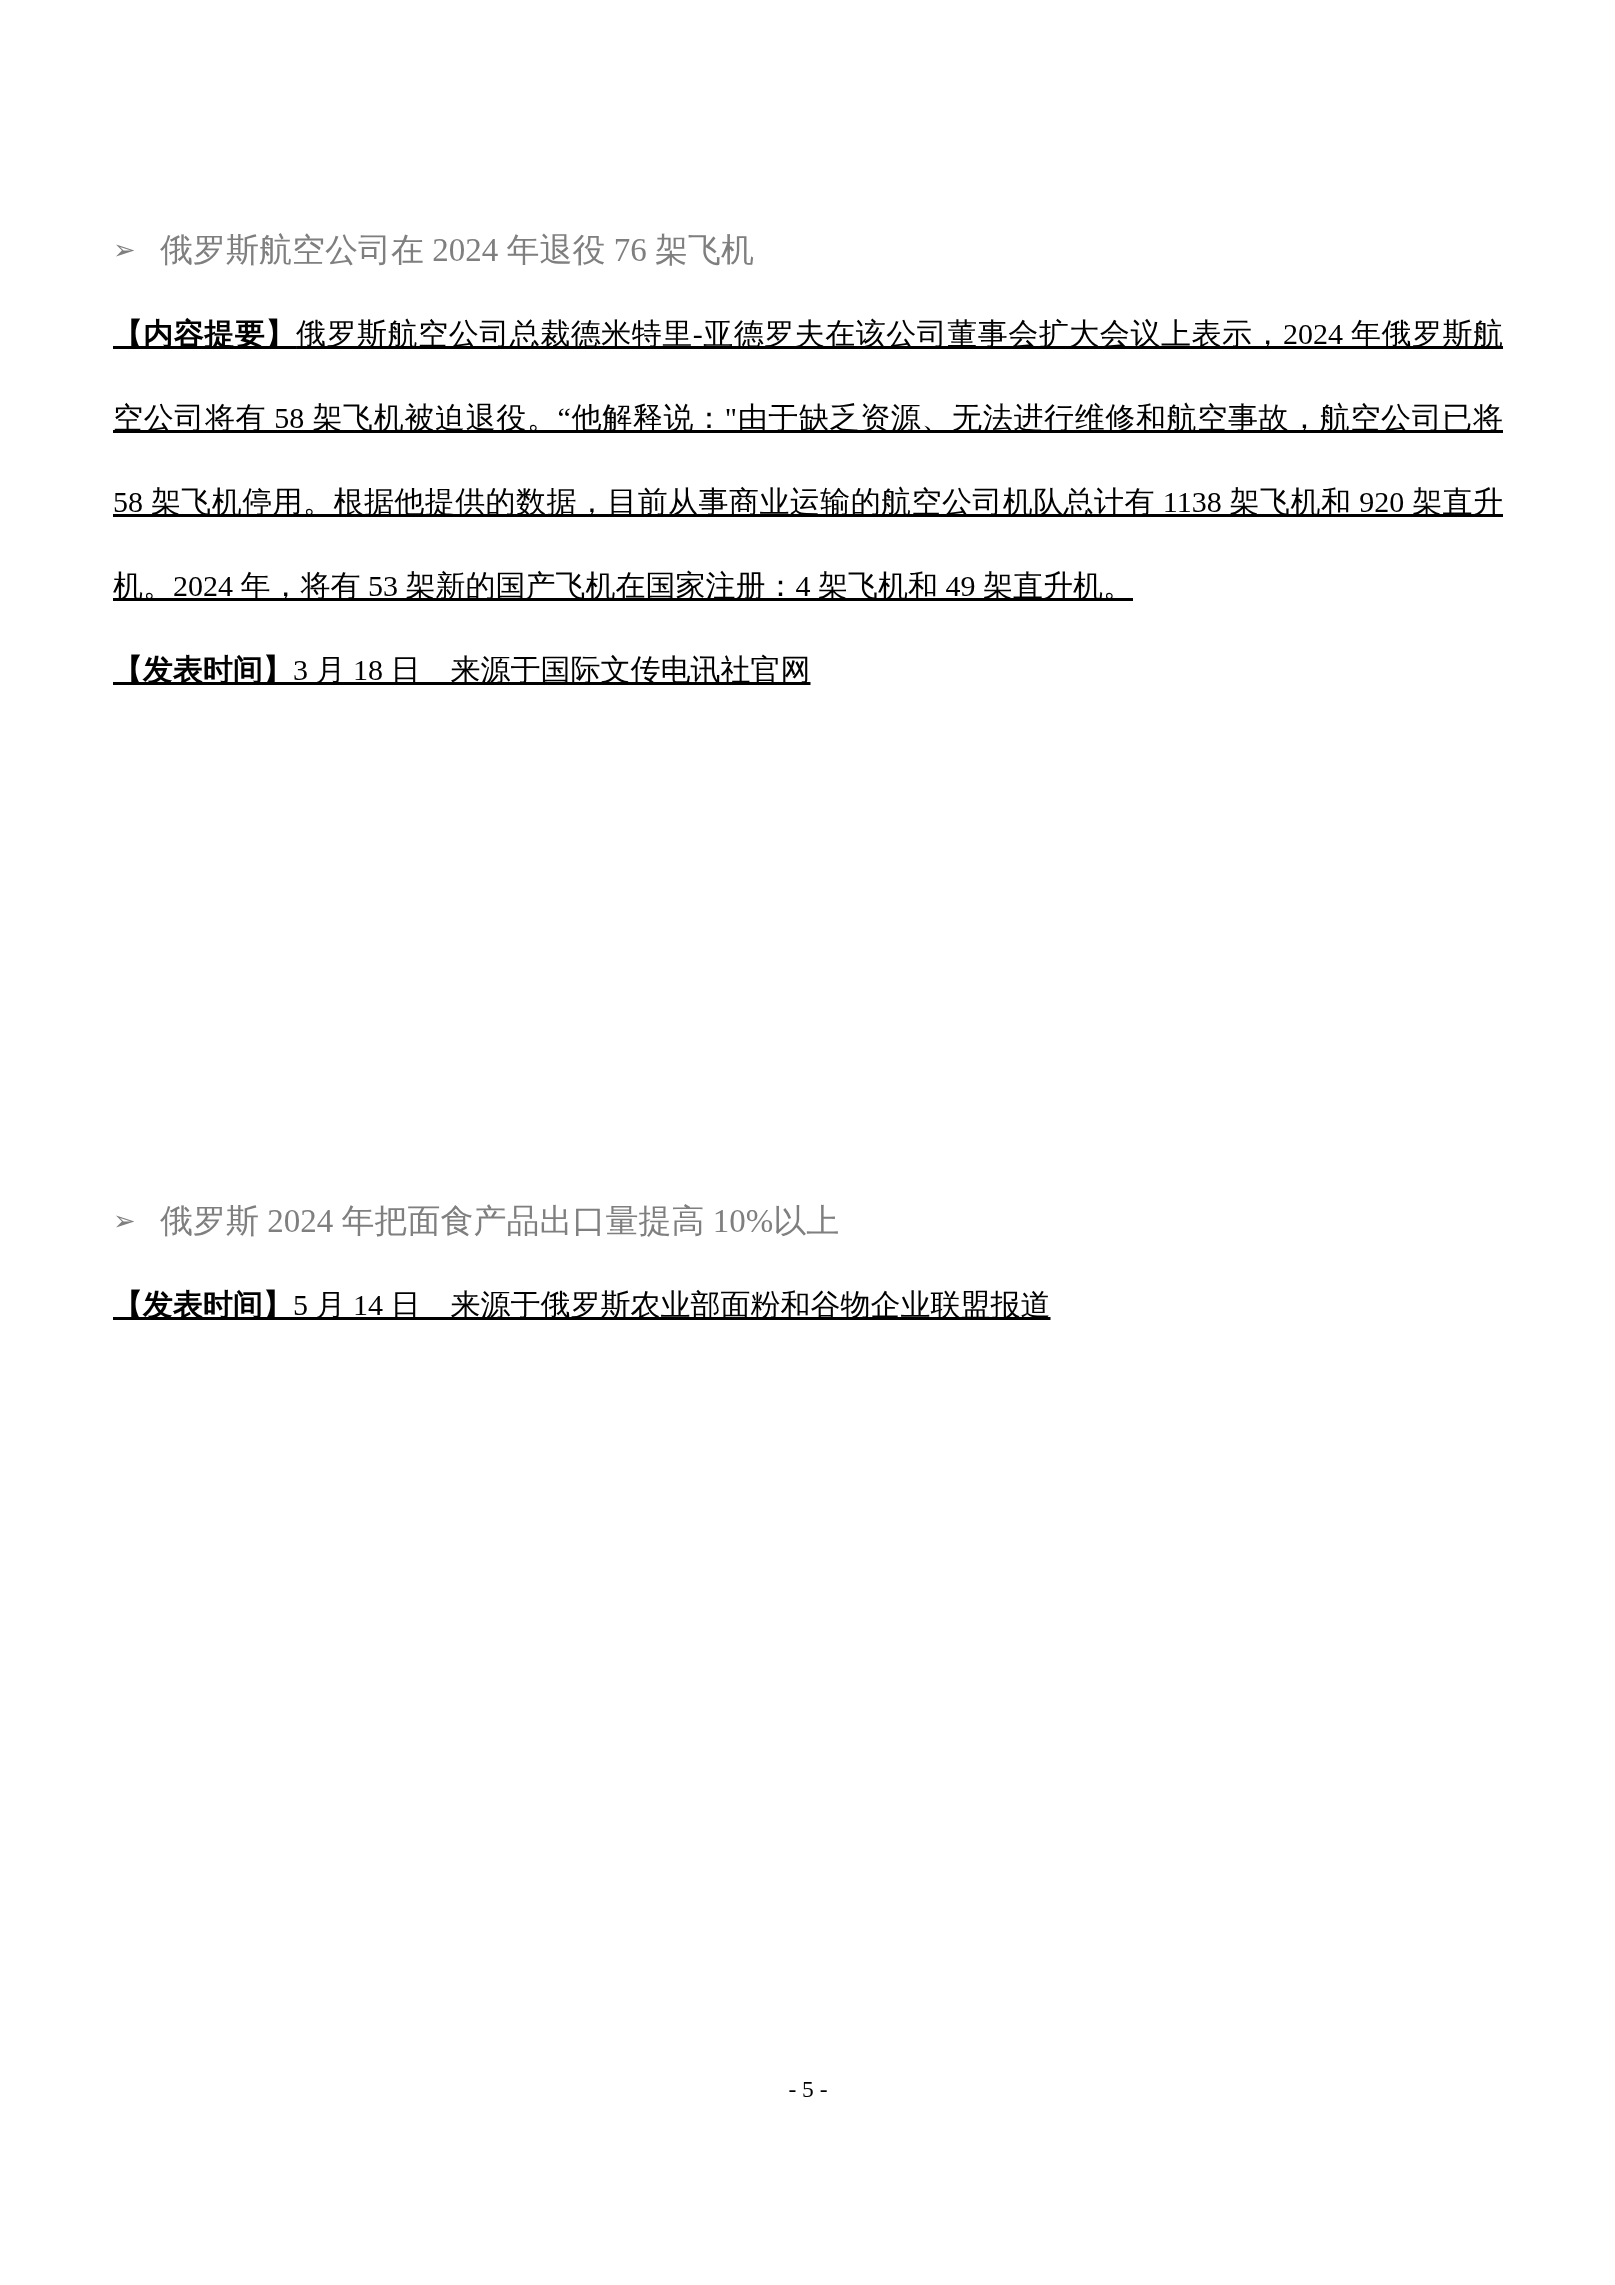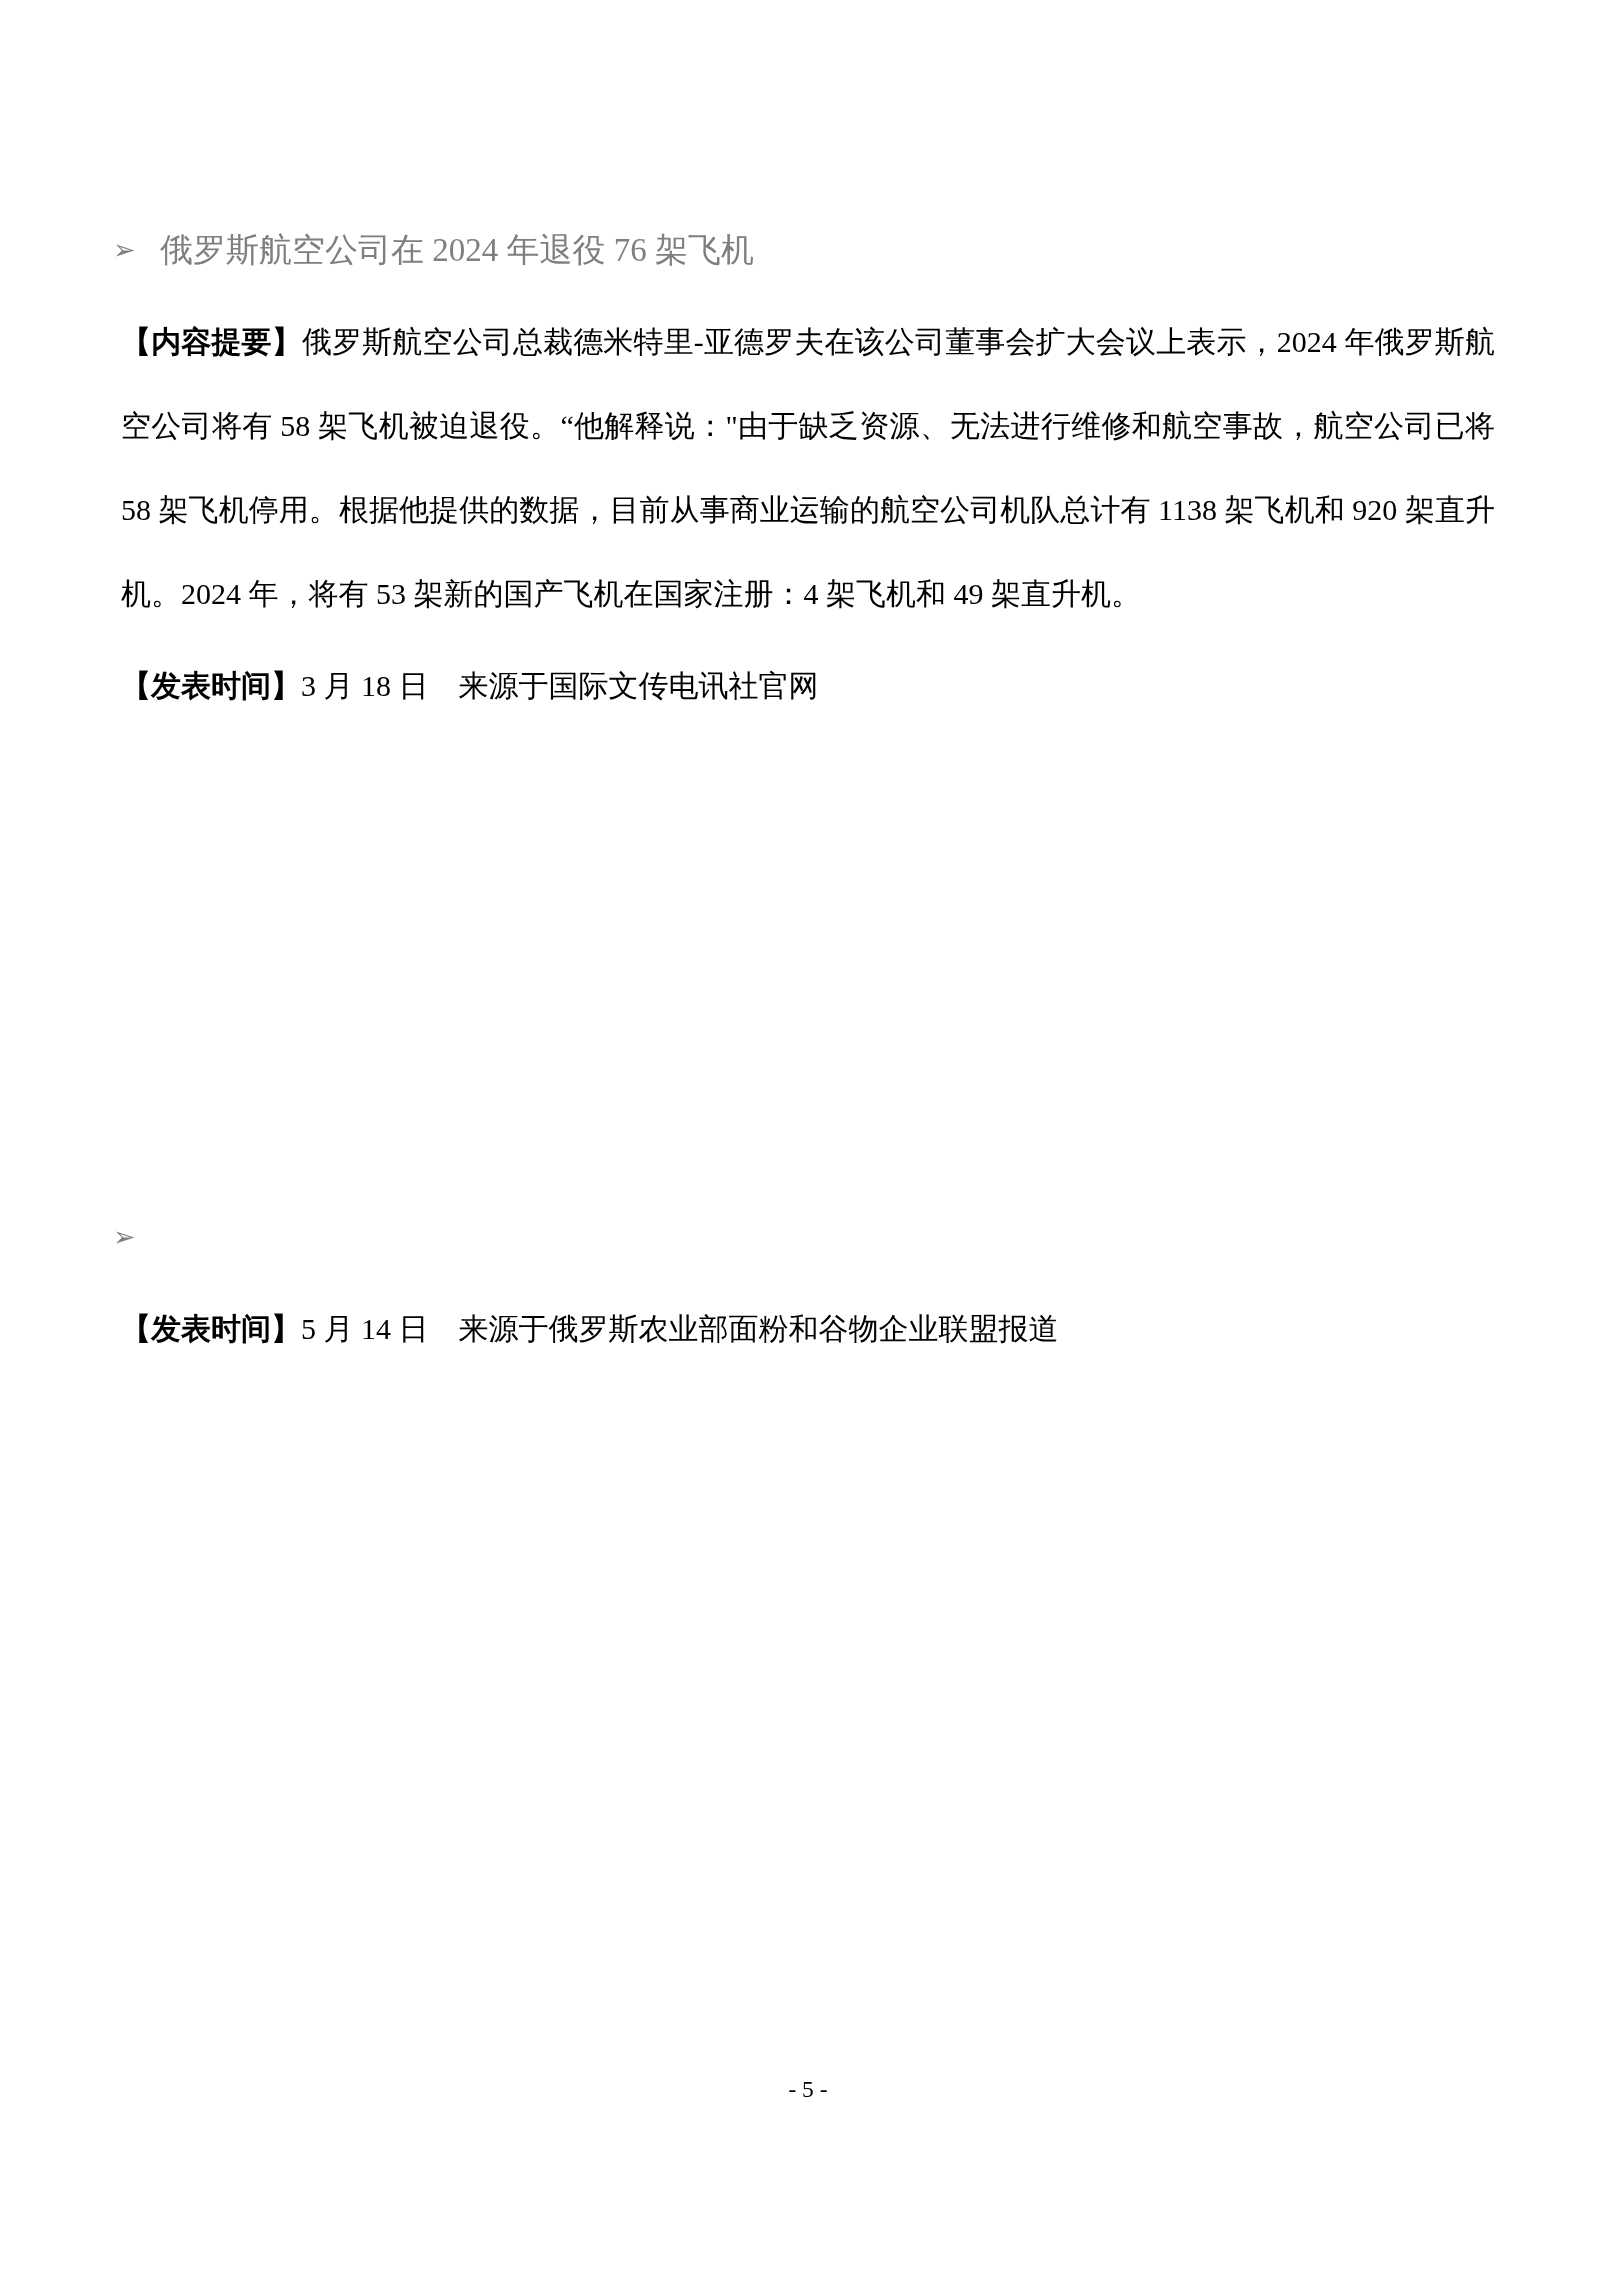--- a/index.html
+++ b/index.html
@@ -32,26 +32,27 @@
     color: #7f7f7f;
     white-space: nowrap;
   }
   .bullet {
     display: inline-block;
     width: 47px;
     font-size: 27px;
     flex: 0 0 47px;
   }
   .body-para {
-    margin: 8px;
+    margin: 0;
     font-size: 30px;
     line-height: 84px;
     text-align: justify;
     text-align-last: left;
     color: #000000;
+    text-decoration: underline;
   }
   .label {
     font-family: "Liberation Sans", "DejaVu Sans", sans-serif;
     font-weight: bold;
     color: #000000;
   }
   .section-2 {
     margin-top: 467px;
   }
   .page-footer {
@@ -75,20 +76,21 @@
         <span class="bullet">➢</span>
         <span class="title-text">俄罗斯航空公司在 2024 年退役 76 架飞机</span>
       </h2>
       <p class="body-para"><strong class="label">【内容提要】</strong><span>俄罗斯航空公司总裁德米特里-亚德罗夫在该公司董事会扩大会议上表示，2024 年俄罗斯航空公司将有 58 架飞机被迫退役。“他解释说："由于缺乏资源、无法进行维修和航空事故，航空公司已将 58 架飞机停用。根据他提供的数据，目前从事商业运输的航空公司机队总计有 1138 架飞机和 920 架直升机。2024 年，将有 53 架新的国产飞机在国家注册：4 架飞机和 49 架直升机。</span></p>
       <p class="body-para"><strong class="label">【发表时间】</strong><span>3 月 18 日　来源于国际文传电讯社官网</span></p>
     </section>
 
     <section class="news-section section-2">
       <h2 class="section-title">
         <span class="bullet">➢</span>
+        <span class="title-text">俄罗斯 2024 年把面食产品出口量提高 10%以上</span>
       </h2>
       <p class="body-para"><strong class="label">【发表时间】</strong><span>5 月 14 日　来源于俄罗斯农业部面粉和谷物企业联盟报道</span></p>
     </section>
 
   </main>
 
   <footer class="page-footer">
     <span>- 5 -</span>
   </footer>
 </div>

